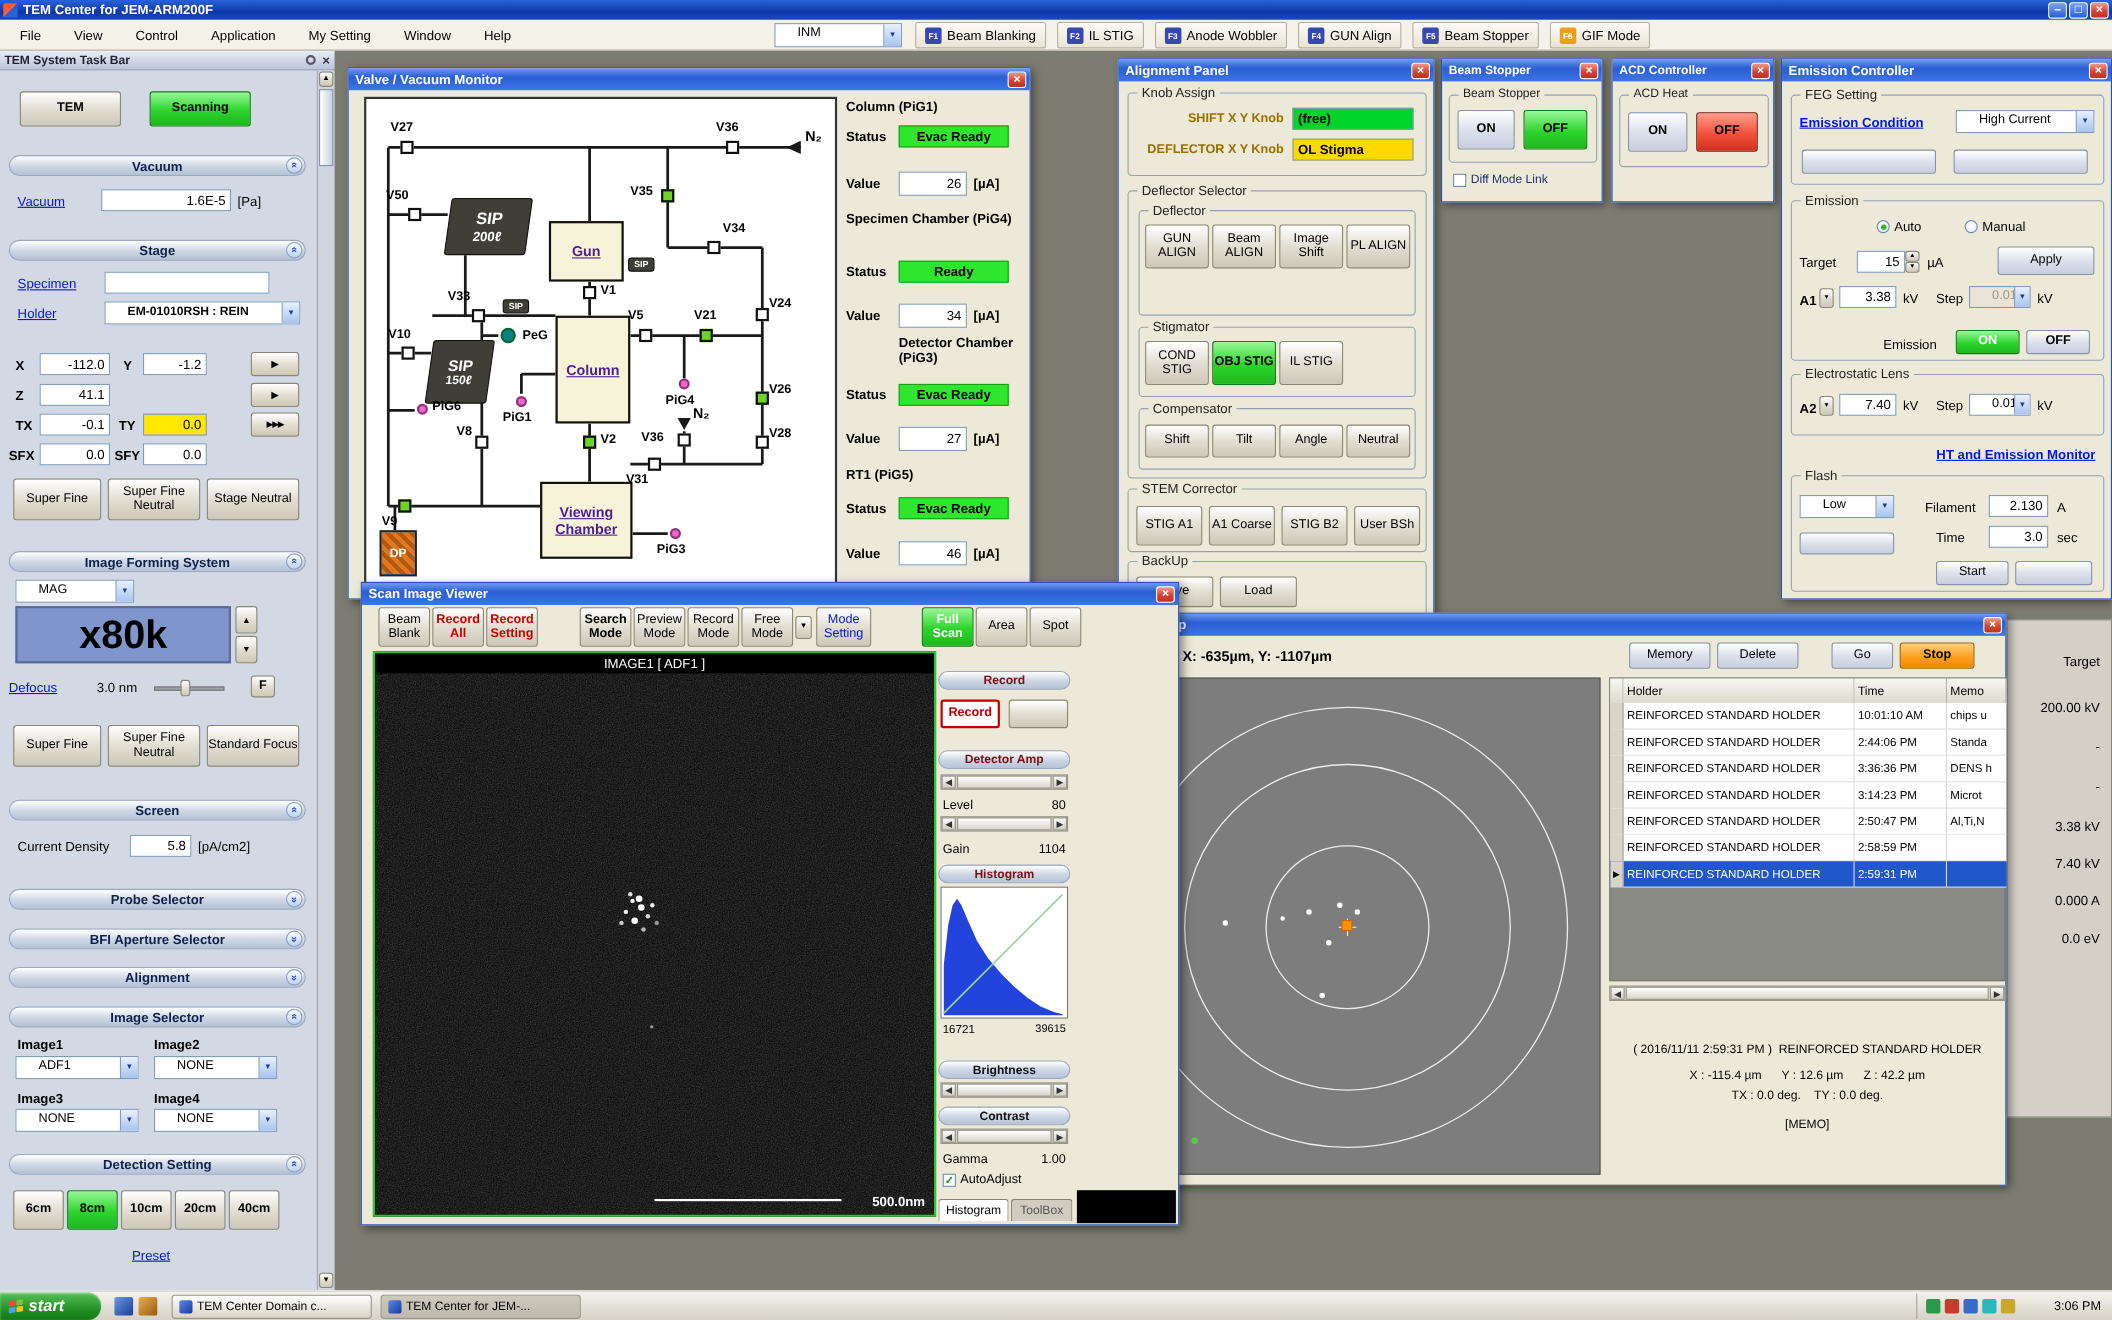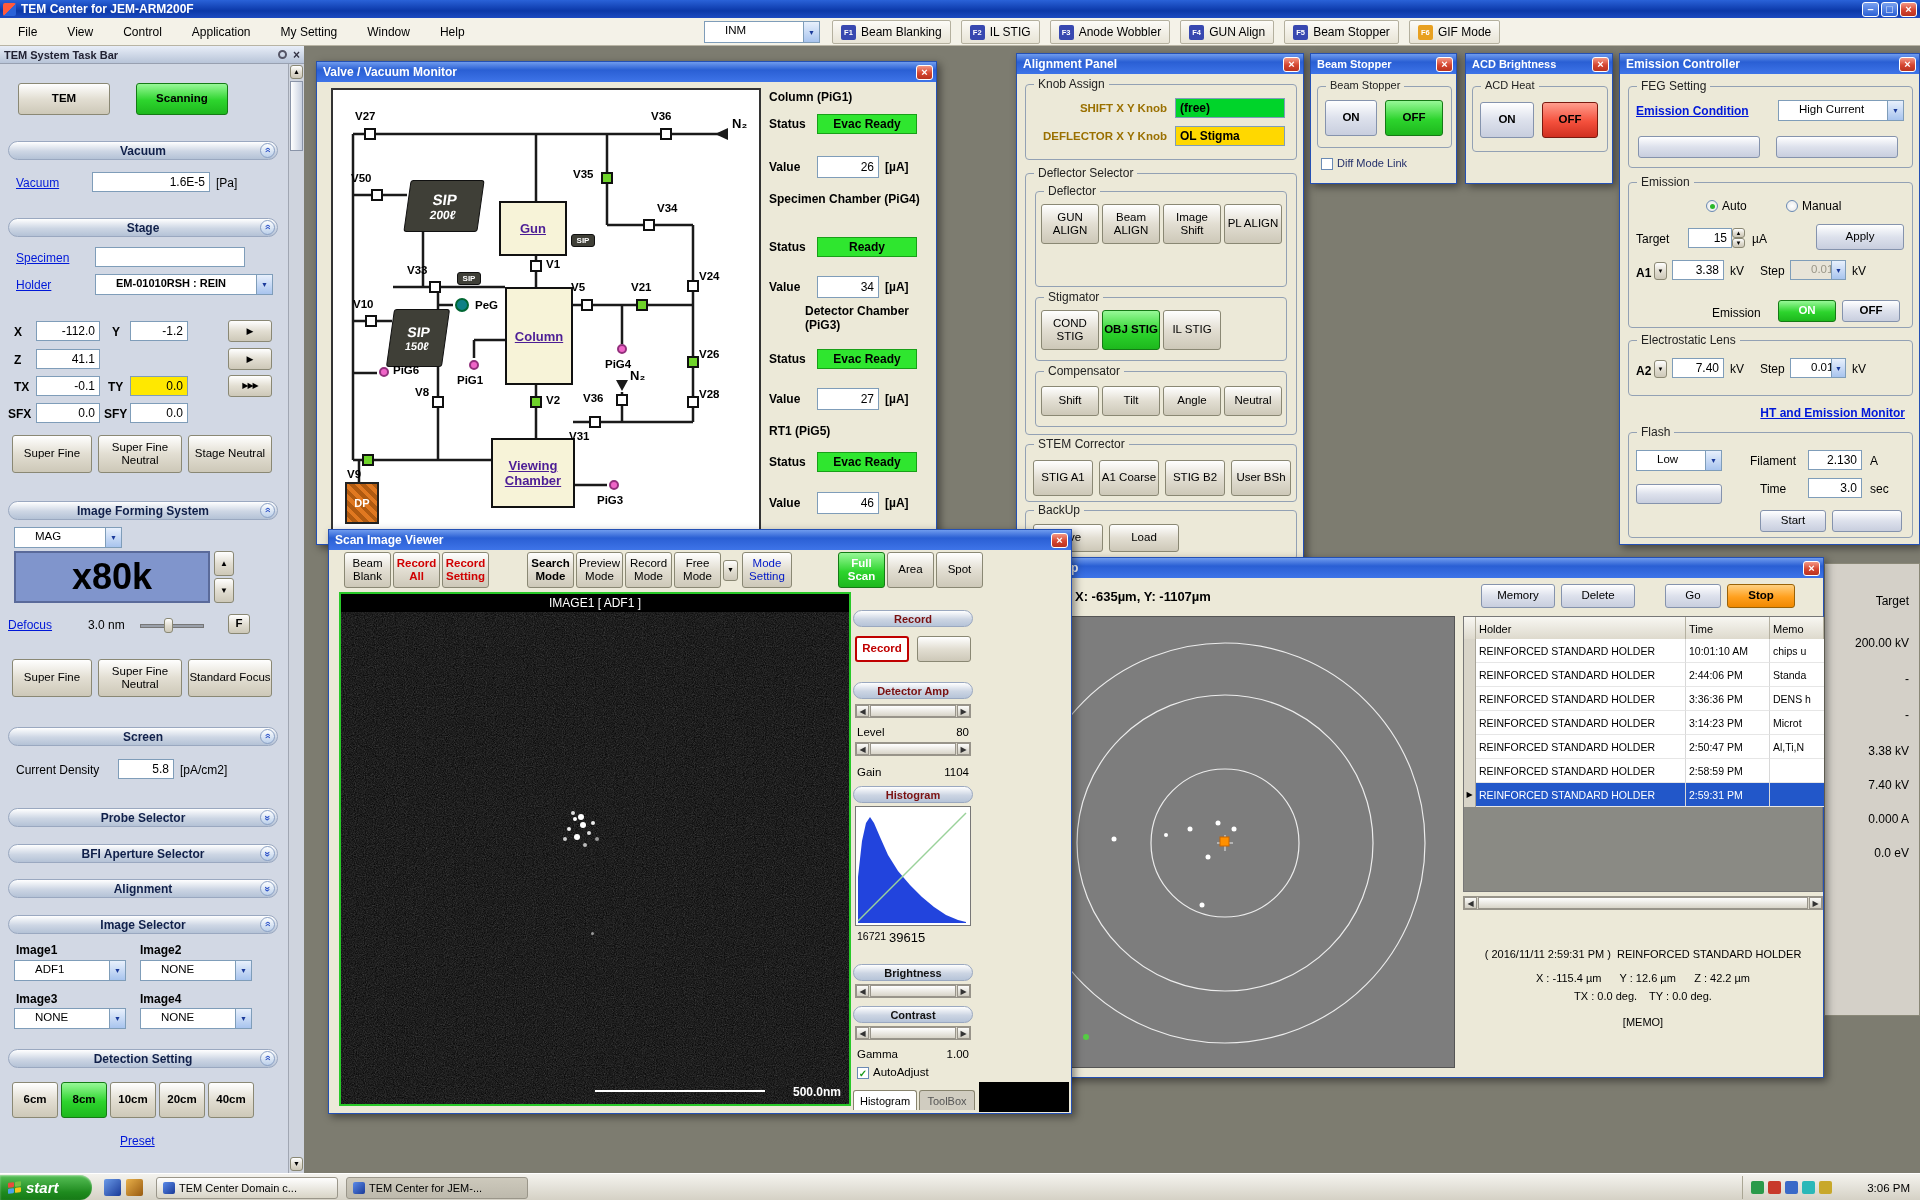--- a/index.html
+++ b/index.html
@@ -364,21 +364,21 @@
   <div class="fld fr" style="left:500px;top:94px;width:62px;height:22px;">26</div>
   <span class="lbl" style="left:568px;top:98px;font-weight:bold;">[µA]</span>
 
   <span class="lbl" style="left:452px;top:130px;font-weight:bold;width:156px;white-space:normal;">Specimen Chamber (PiG4)</span>
   <span class="lbl" style="left:452px;top:178px;font-weight:bold;">Status</span>
   <div class="gaubadge" style="left:500px;top:175px;width:100px;height:20px;">Ready</div>
   <span class="lbl" style="left:452px;top:218px;font-weight:bold;">Value</span>
   <div class="fld fr" style="left:500px;top:214px;width:62px;height:22px;">34</div>
   <span class="lbl" style="left:568px;top:218px;font-weight:bold;">[µA]</span>
 
-  <span class="lbl" style="left:444px;top:242px;font-weight:bold;width:156px;white-space:normal;padding-left:44px;">Detector Chamber (PiG3)</span>
+  <span class="lbl" style="left:456px;top:242px;font-weight:bold;width:156px;white-space:normal;padding-left:44px;">Detector Chamber (PiG3)</span>
   <span class="lbl" style="left:452px;top:290px;font-weight:bold;">Status</span>
   <div class="gaubadge" style="left:500px;top:287px;width:100px;height:20px;">Evac Ready</div>
   <span class="lbl" style="left:452px;top:330px;font-weight:bold;">Value</span>
   <div class="fld fr" style="left:500px;top:326px;width:62px;height:22px;">27</div>
   <span class="lbl" style="left:568px;top:330px;font-weight:bold;">[µA]</span>
 
   <span class="lbl" style="left:452px;top:362px;font-weight:bold;width:156px;white-space:normal;">RT1 (PiG5)</span>
   <span class="lbl" style="left:452px;top:393px;font-weight:bold;">Status</span>
   <div class="gaubadge" style="left:500px;top:390px;width:100px;height:20px;">Evac Ready</div>
   <span class="lbl" style="left:452px;top:434px;font-weight:bold;">Value</span>
@@ -447,21 +447,21 @@
       <span class="gl" style="font-size:11px;">Beam Stopper</span>
     </div>
   <div class="btn sil" style="left:14px;top:46px;width:52px;height:36px;font-weight:bold;">ON</div>
   <div class="btn grn" style="left:74px;top:46px;width:58px;height:36px;font-weight:bold;">OFF</div>
   <span class="cb" style="left:10px;top:104px;"></span>
   <span class="lbl" style="left:26px;top:103px;font-size:11px;color:#24306a;">Diff Mode Link</span>
 </div>
 
 <div class="win" style="left:1465px;top:53px;width:148px;height:131px;z-index:4;">
   <div class="tb" style="font-size:11px;">
-      <span>ACD Brightness</span>
+      <span>ACD Controller</span>
       <span class="xb">×</span>
     </div>
   <div class="gb" style="left:6px;top:32px;width:136px;height:66px;">
       <span class="gl" style="font-size:11px;">ACD Heat</span>
     </div>
   <div class="btn sil" style="left:14px;top:48px;width:54px;height:36px;font-weight:bold;">ON</div>
   <div class="btn redb" style="left:76px;top:48px;width:56px;height:36px;font-weight:bold;">OFF</div>
 </div>
 
 <div class="win" style="left:1619px;top:53px;width:301px;height:492px;z-index:4;">
@@ -703,21 +703,21 @@
   <span class="lbl" style="left:560px;top:236px;width:80px;text-align:right;font-size:11.5px;">1104</span>
 
   <div class="pill mar" style="left:524px;top:256px;width:120px;">Histogram</div>
   <div class="a" style="left:526px;top:276px;width:116px;height:120px;background:#fff;border:1px solid #777;">
     <svg width="114" height="118" viewBox="0 0 114 118">
       <path d="M2,116 L2,70 L6,34 L10,16 L14,10 L18,16 L24,30 L32,48 L42,64 L54,78 L66,90 L78,100 L90,108 L102,113 L110,115 L110,116 Z" fill="#2244dd"></path>
       <line x1="2" y1="114" x2="110" y2="6" stroke="#9ad29a" stroke-width="1.5"></line>
     </svg>
   </div>
   <span class="lbl" style="left:528px;top:400px;font-size:10.5px;">16721</span>
-  <span class="lbl" style="left:560px;top:400px;width:80px;font-size:13px;">39615</span>
+  <span class="lbl" style="left:560px;top:400px;width:80px;text-align:right;font-size:10px;">39615</span>
 
   <div class="pill" style="left:524px;top:434px;width:120px;">Brightness</div>
   <div class="hs" style="left:526px;top:454px;width:116px;">
       <i>◀</i>
       <b></b>
       <i>▶</i>
     </div>
   <div class="pill" style="left:524px;top:476px;width:120px;">Contrast</div>
   <div class="hs" style="left:526px;top:496px;width:116px;">
       <i>◀</i>

